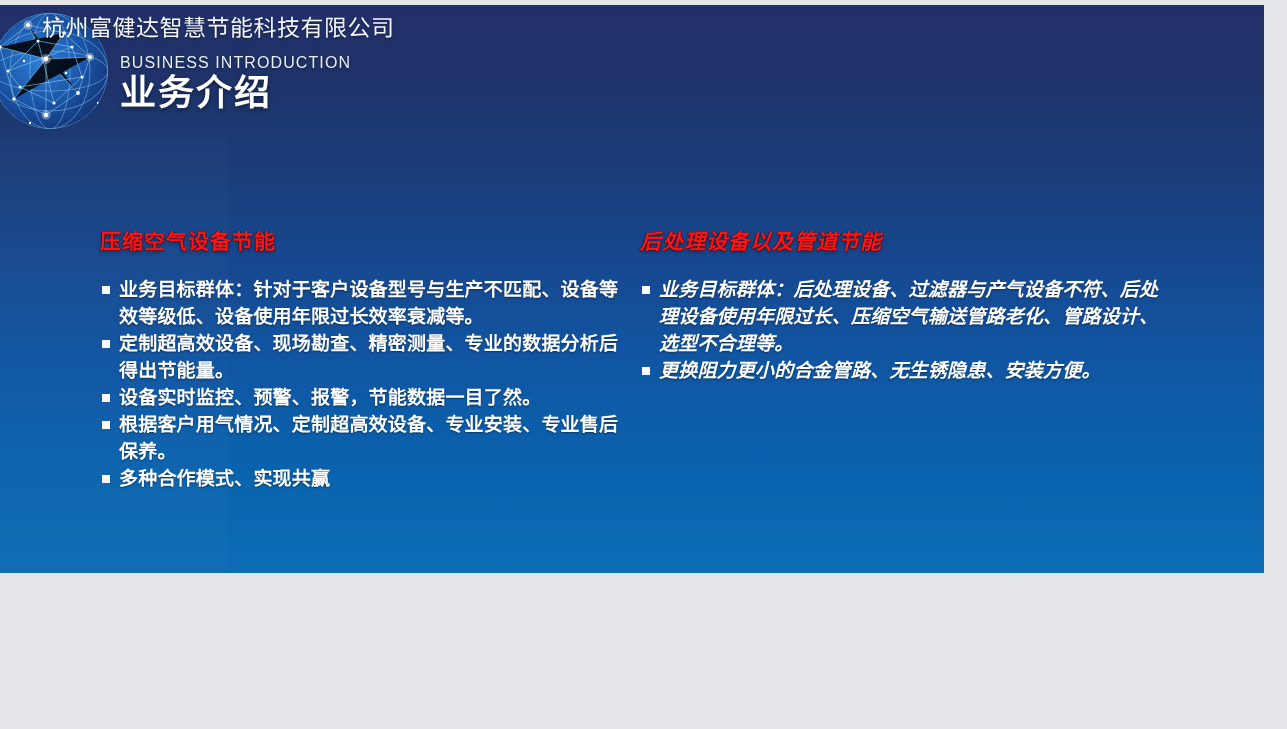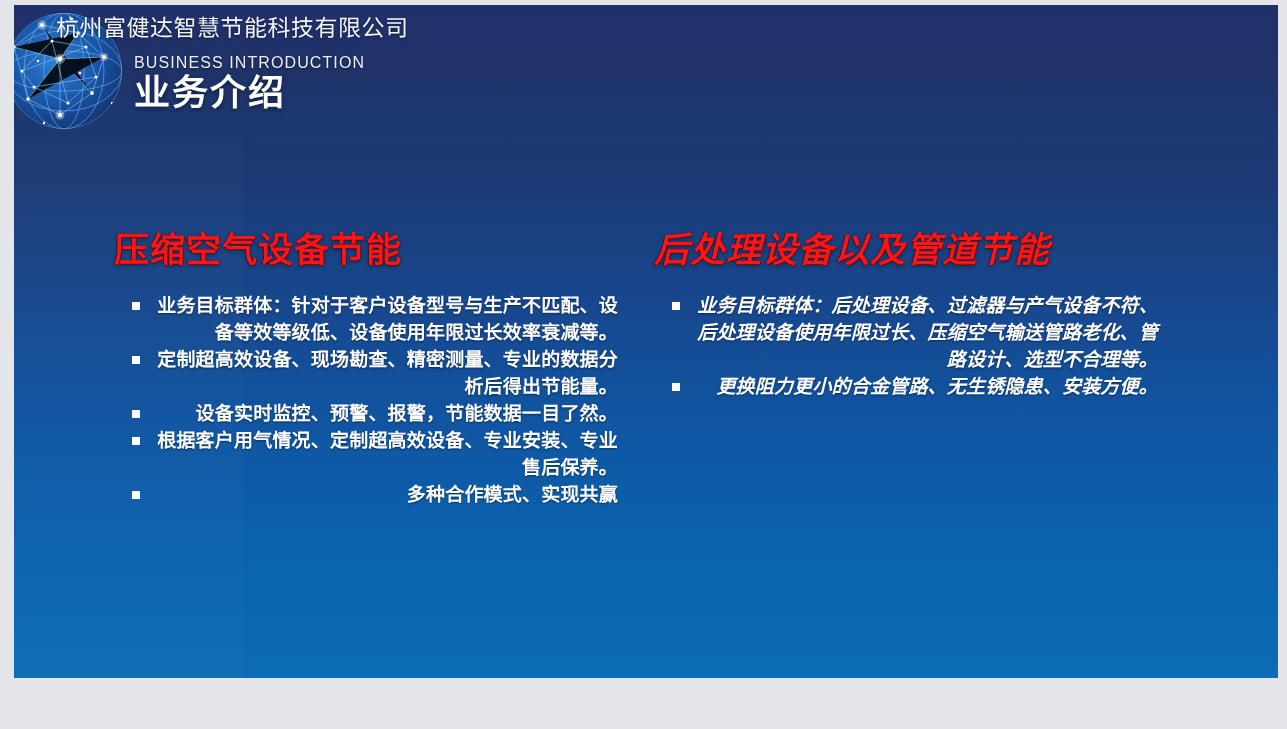--- a/index.html
+++ b/index.html
@@ -20,24 +20,24 @@
     position: relative;
     width: 1287px;
     height: 729px;
     background: #e3e5e9;
     box-sizing: border-box;
   }
 
   
   .slide {
     position: absolute;
-    left: 14px;
+    left: 0;
     top: 5px;
     width: 1264px;
-    height: 673px;
+    height: 568px;
     overflow: hidden;
     background:
       linear-gradient(180deg,
         #22306a 0%,
         #1e3468 12%,
         #1b3c78 28%,
         #17488f 45%,
         #1055a2 62%,
         #0a62ad 80%,
         #0c6cb4 100%);
@@ -124,39 +124,38 @@
     height: 330px;
   }
   .column {
     position: absolute;
     top: 0;
   }
   .column.left  { left: 100px;  width: 520px; }
   .column.right { left: 640px;  width: 520px; font-style: italic; }
 
   .col-title {
-    font-size: 35px;
+    font-size: 21px;
     line-height: 1.15;
     font-weight: bold;
     color: #ff1414;
     letter-spacing: 1px;
     white-space: nowrap;
     margin: 0 0 22px 0;
     text-shadow:
       -1px 0 0 rgba(70,0,0,.55),
        1px 0 0 rgba(70,0,0,.35),
        0 1px 0 rgba(70,0,0,.45),
        0 2px 4px rgba(0,0,0,.35);
   }
 
   .bullets {
     list-style: none;
-    margin: 16px;
+    margin: 0;
     padding: 0;
-    text-align: right;
   }
   .bullet {
     position: relative;
     font-size: 19px;
     line-height: 27px;
     color: #ffffff;
     font-weight: 600;
     letter-spacing: 0.2px;
     padding-left: 19px;
     margin-bottom: 0;

